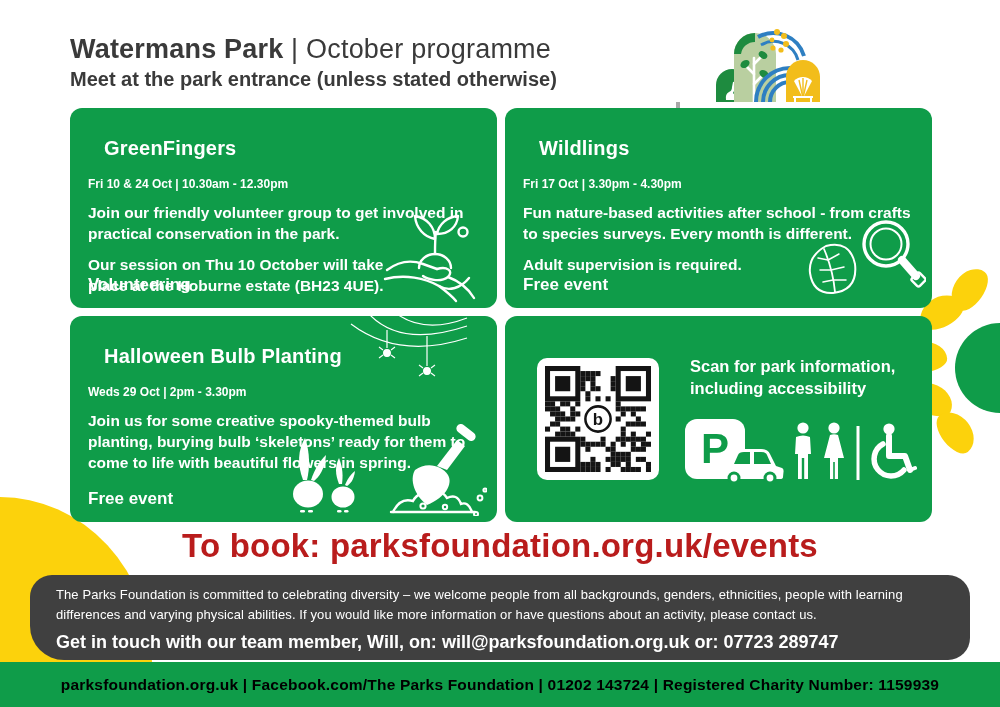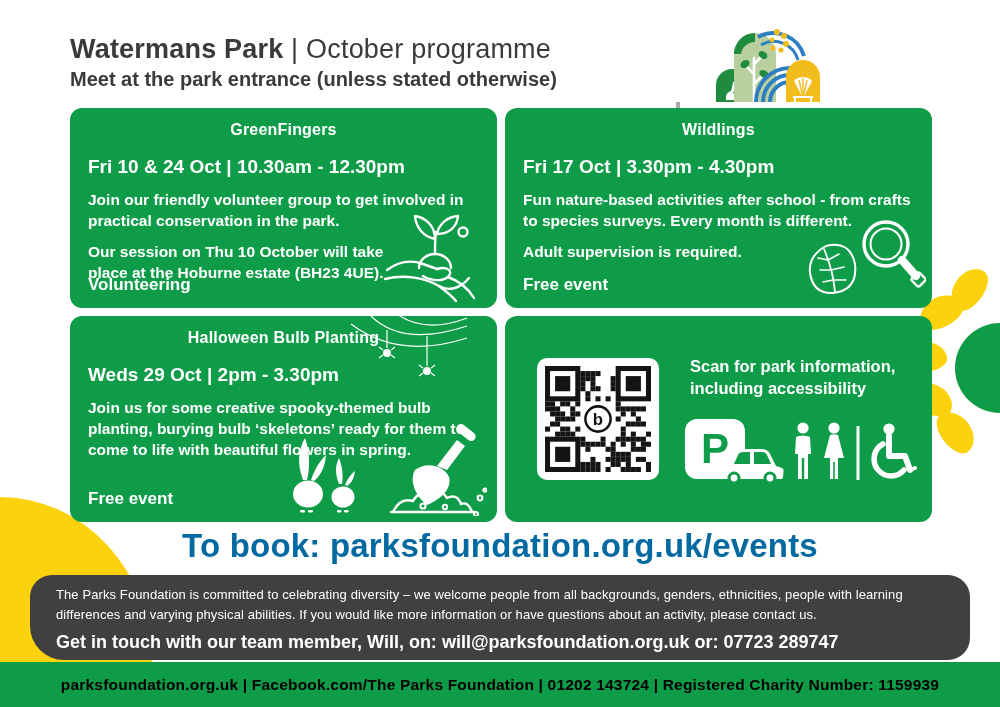--- a/index.html
+++ b/index.html
@@ -15,37 +15,37 @@
   .logo{position:absolute;left:666px;top:14px;display:flex;align-items:flex-end;flex-direction:column;}
   .logo-text{display:flex;align-items:center;margin-left:10px;padding-bottom:14px;}
   .logo-bar{width:4px;height:46px;background:#a9a9a9;margin-right:12px;}
   .logo-words{color:#151515;font-weight:800;line-height:1.02;}
   .logo-l1{font-size:21px;letter-spacing:1.5px;}
   .logo-l2{font-size:16.5px;letter-spacing:1.6px;}
 
   
   .cards{position:absolute;left:70px;top:108px;width:862px;display:grid;grid-template-columns:427px 427px;grid-template-rows:200px 206px;gap:8px;}
   .card{position:relative;background:#0f9c49;border-radius:12px;color:#fff;padding:13px 18px;box-sizing:border-box;overflow:hidden;}
-  .card h2{margin:0;font-size:16px;font-weight:800;letter-spacing:.2px;text-align:center;}
-  .card .when{font-size:19px;font-weight:700;margin-top:17px;}
+  .card h2{margin:16px;font-size:20px;font-weight:800;letter-spacing:.2px;}
+  .card .when{font-size:12px;font-weight:700;margin-top:17px;}
   .card .body{font-size:15.5px;font-weight:600;line-height:1.35;margin-top:12px;max-width:400px;}
   .card .note{font-size:15.5px;font-weight:700;line-height:1.35;margin-top:10px;max-width:300px;}
   .card .note2{font-size:15.5px;font-weight:600;line-height:1.35;margin-top:10px;max-width:360px;}
   .card .tag{position:absolute;left:18px;bottom:13px;font-size:17px;font-weight:800;}
   .corner-icon{position:absolute;}
 
   
   .qr-panel{position:absolute;left:32px;top:42px;width:122px;height:122px;background:#fff;border-radius:10px;display:flex;align-items:center;justify-content:center;}
   .qr-caption{position:absolute;left:185px;top:40px;width:225px;text-align:left;font-size:16.5px;font-weight:800;line-height:1.32;}
   .parking-sign{position:absolute;left:180px;top:103px;width:60px;height:60px;background:#fff;border-radius:12px;display:flex;align-items:center;justify-content:center;font-size:42px;font-weight:800;color:#0f9c49;}
   .car-icon{position:absolute;left:214px;top:128px;}
   .toilet-icons{position:absolute;left:287px;top:106px;display:flex;align-items:flex-end;}
 
   
-  .booking{position:absolute;left:0;top:527px;width:1000px;text-align:center;font-size:33px;font-weight:800;color:#0369a1;letter-spacing:.2px;}
+  .booking{position:absolute;left:0;top:527px;width:1000px;text-align:center;font-size:33px;font-weight:800;color:#b91c1c;letter-spacing:.2px;}
 
   
   .contact-box{position:absolute;left:30px;top:575px;width:940px;height:85px;background:#404040;border-radius:22px 22px 22px 34px;color:#fff;box-sizing:border-box;padding:10px 26px 0 26px;}
   .diversity{font-size:13px;font-weight:500;line-height:1.55;letter-spacing:.1px;}
   .get-in-touch{margin-top:7px;font-size:18px;font-weight:600;}
   .get-in-touch .b{font-weight:800;}
 
   
   .footer{position:absolute;left:0;top:662px;width:1000px;height:45px;background:#0f9c49;color:#000000;display:flex;align-items:center;justify-content:center;font-size:15.5px;font-weight:700;letter-spacing:.2px;}
 

